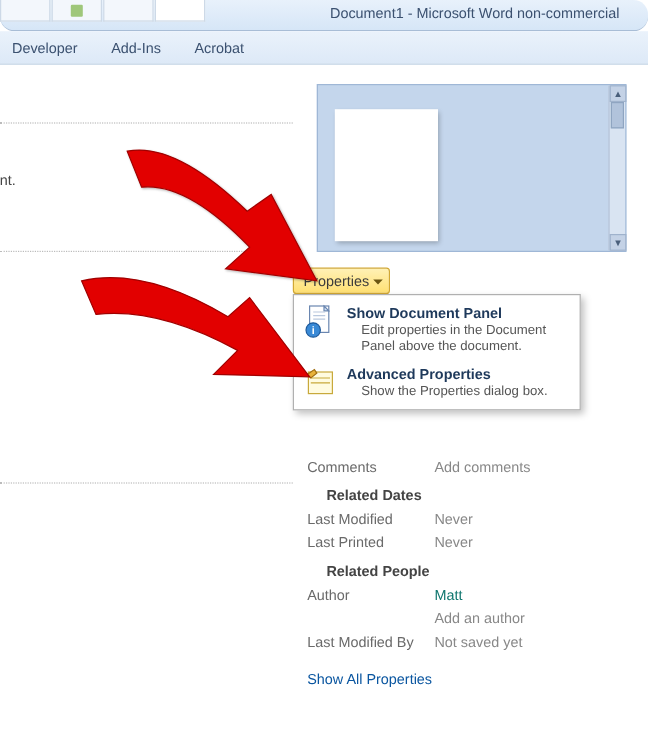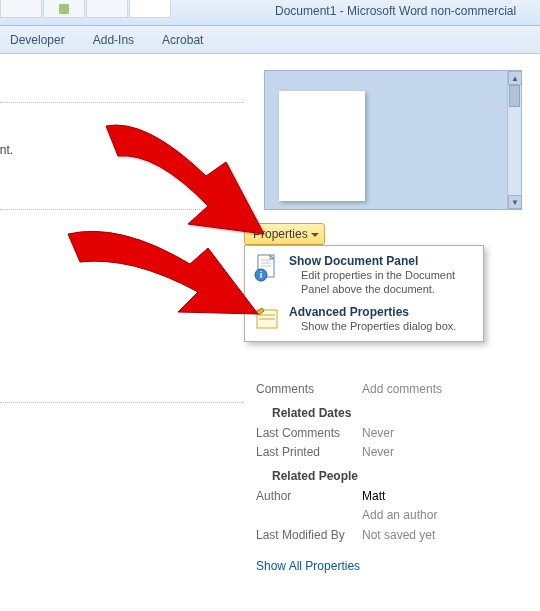--- a/index.html
+++ b/index.html
@@ -1,19 +1,19 @@
 <!DOCTYPE html>
 <html><head>
 <meta charset="utf-8">
 <style>
   * { box-sizing: border-box; margin: 0; padding: 0; font-family: "Segoe UI", Tahoma, sans-serif; }
   body { width: 540px; height: 611px; background: #fff; overflow: hidden; position: relative; }
 
   
-  .titlebar { height: 26px; background: linear-gradient(#e8f1fb, #d6e6f7); border-bottom: 1px solid #a8bdd6; position: relative; }
+  .titlebar { height: 26px; background: linear-gradient(#e8f1fb, #d6e6f7); border-bottom: 1px solid #a8bdd6; position: relative; border-radius: 12px; }
   .title-center { position: absolute; left: 275px; top: 4px; font-size: 12px; color: #3b5170; white-space: nowrap; }
   .tab-strip { position: absolute; left: 0; top: 0; height: 20px; display: flex; gap: 1px; }
   .tab-mini { width: 42px; height: 18px; background: #f3f7fc; border: 1px solid #cdd9e7; border-top: none; font-size: 9px; color: #888; display: flex; align-items: center; justify-content: center; }
   .tab-mini.active { background: #fff; }
   .tab-mini .ticon { width: 10px; height: 10px; background: #9fc77a; border-radius: 1px; }
 
   
   .ribbon { height: 28px; background: linear-gradient(#eaf2fb, #dde9f7); border-bottom: 1px solid #b8cce0; display: flex; align-items: center; padding-left: 10px; gap: 28px; font-size: 12px; color: #3b5170; }
   .ribbon span { cursor: default; }
 
@@ -135,32 +135,32 @@
   </div>
 
   <div class="pgrid">
     <div class="prow">
         <div class="plab">Comments</div>
         <div class="pval">Add comments</div>
       </div>
 
     <div class="phdr">Related Dates</div>
     <div class="prow">
-        <div class="plab">Last Comments</div>
+        <div class="plab">Last Modified</div>
         <div class="pval">Never</div>
       </div>
     <div class="prow">
         <div class="plab">Last Printed</div>
         <div class="pval">Never</div>
       </div>
 
     <div class="phdr">Related People</div>
     <div class="prow">
         <div class="plab">Author</div>
-        <div class="pval" style="color:#000000">Matt</div>
+        <div class="pval" style="color:#0f766e">Matt</div>
       </div>
     <div class="prow">
         <div class="plab"></div>
         <div class="pval">Add an author</div>
       </div>
     <div class="prow" style="margin-top:6px">
         <div class="plab">Last Modified By</div>
         <div class="pval">Not saved yet</div>
       </div>
 

